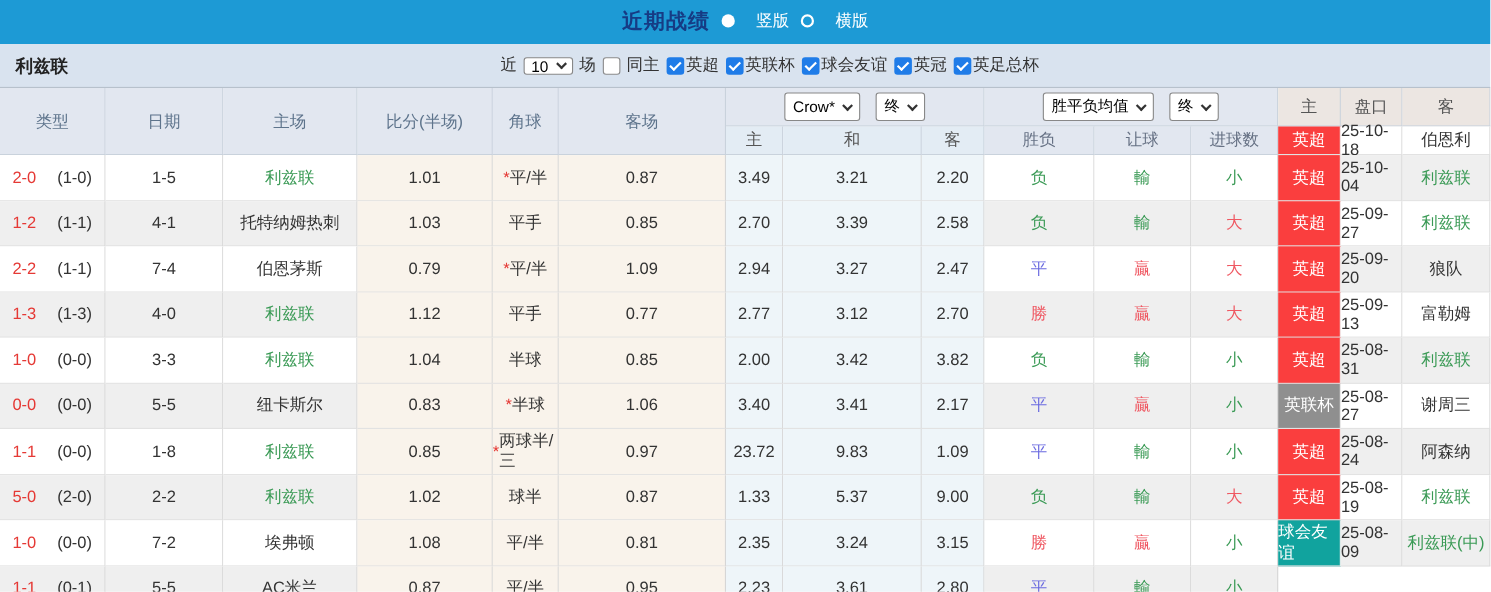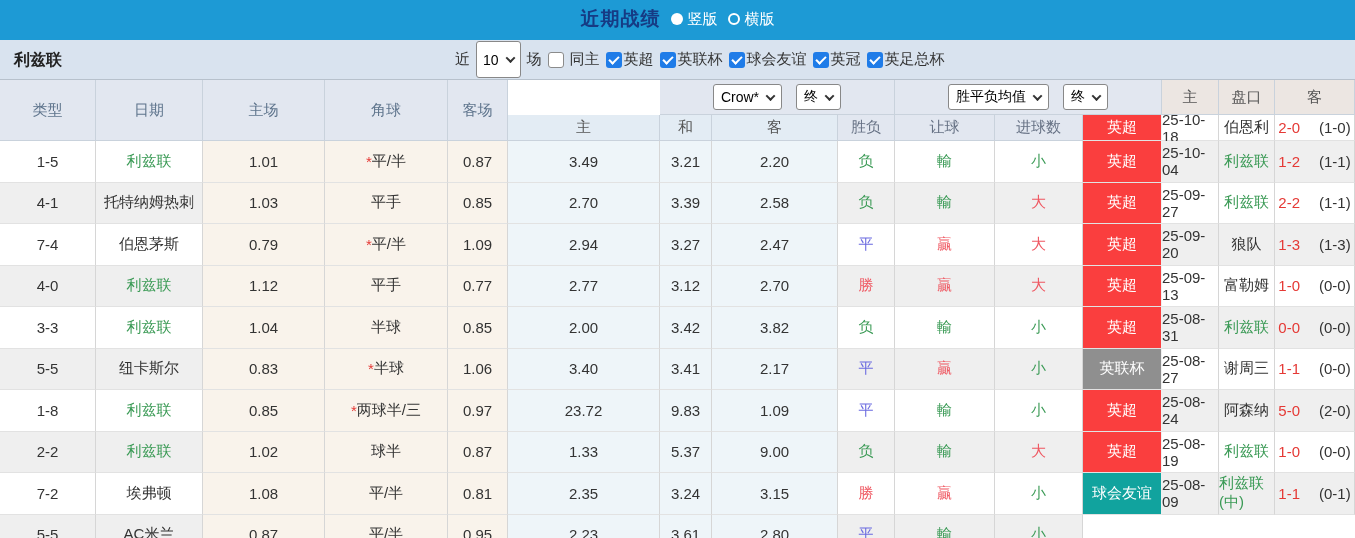--- a/index.html
+++ b/index.html
@@ -3,41 +3,41 @@
 <meta charset="utf-8">
 <style>
   * { margin:0; padding:0; box-sizing:border-box; }
   html,body { width:1355px; height:538px; overflow:hidden; background:#fff;
     font-family:"Liberation Sans","DejaVu Sans",sans-serif; }
 
   
   .topbar { height:40px; background:#1d9ad5; display:flex; align-items:center;
     justify-content:center; gap:10px; overflow:hidden; }
   .topbar .title { font-size:19px; font-weight:bold; color:#163b84; letter-spacing:1px; margin-top:-2px; }
-  .radio-item { display:inline-flex; align-items:center; gap:5px; color:#fff; font-size:15px; cursor:pointer; margin-top:-2px; }
+  .radio-item { display:inline-flex; align-items:center; gap:20px; color:#fff; font-size:15px; cursor:pointer; margin-top:-2px; }
   .rdot { width:12px; height:12px; border-radius:50%; background:#fff; display:inline-block; }
   .rdot.hollow { background:transparent; border:2px solid #fff; width:12px; height:12px; }
 
   
   .filterbar { position:relative; height:40px; background:#d9e3ef;
     border-bottom:1px solid #b7c1cc; }
   .teamname { position:absolute; left:14px; top:10px; font-size:16px; font-weight:bold; color:#222; }
   .filters { position:absolute; left:455px; top:0; height:100%; display:flex; align-items:center; gap:6px; font-size:15px; color:#333; }
   .cb { width:16px; height:16px; border-radius:3px; display:inline-block; position:relative; cursor:pointer; flex:0 0 auto; }
   .cb.unchecked { background:#fff; border:1px solid #8b8b8b; }
   .cb.checked { background:#1f7ce8; }
   .cb.checked::after { content:""; position:absolute; left:5px; top:2px; width:4px; height:8px;
     border:solid #fff; border-width:0 2px 2px 0; transform:rotate(45deg); }
   .lg { display:inline-flex; align-items:center; gap:2px; }
 
   
   .sel { display:inline-flex; align-items:center; justify-content:space-between; gap:8px;
     background:#fff; border:1px solid #888; border-radius:3px; padding:2px 7px;
     font-size:14px; color:#000; cursor:pointer; height:26px; }
-  .sel.small { height:37px; padding:1px 6px; }
+  .sel.small { height:16px; padding:1px 6px; }
   .chev { width:7px; height:7px; border-right:2px solid #333; border-bottom:2px solid #333;
     transform:rotate(45deg) translate(-1px,-1px); flex:0 0 auto; }
 
   
   .grid { display:grid; width:1153px;
     grid-template-columns:96px 107px 122px 123px 60px 152px 52px 126px 57px 100px 88px 79px 57px 56px 80px;
     grid-template-rows:35px 26px repeat(10,41.5px); }
   .cell { display:flex; align-items:center; justify-content:center; font-size:15px; color:#333; }
 
   .h { background:#e2e7f0; border-right:1px solid #c9d2dc; border-bottom:1px solid #c9d2dc; }
@@ -112,20 +112,21 @@
         <span>英足总杯</span>
       </span>
   </div>
 </div>
 
 <div class="grid" id="grid">
 
   <div class="cell h h-main">类型</div>
   <div class="cell h h-main">日期</div>
   <div class="cell h h-main">主场</div>
+  <div class="cell h h-main">比分(半场)</div>
   <div class="cell h h-main">角球</div>
   <div class="cell h h-main">客场</div>
 
   <div class="cell h h-group" style="grid-column:7 / span 3;">
     <span class="sel">
       <span>Crow*</span>
       <i class="chev"></i>
     </span>
     <span class="sel">
       <span>终</span>

